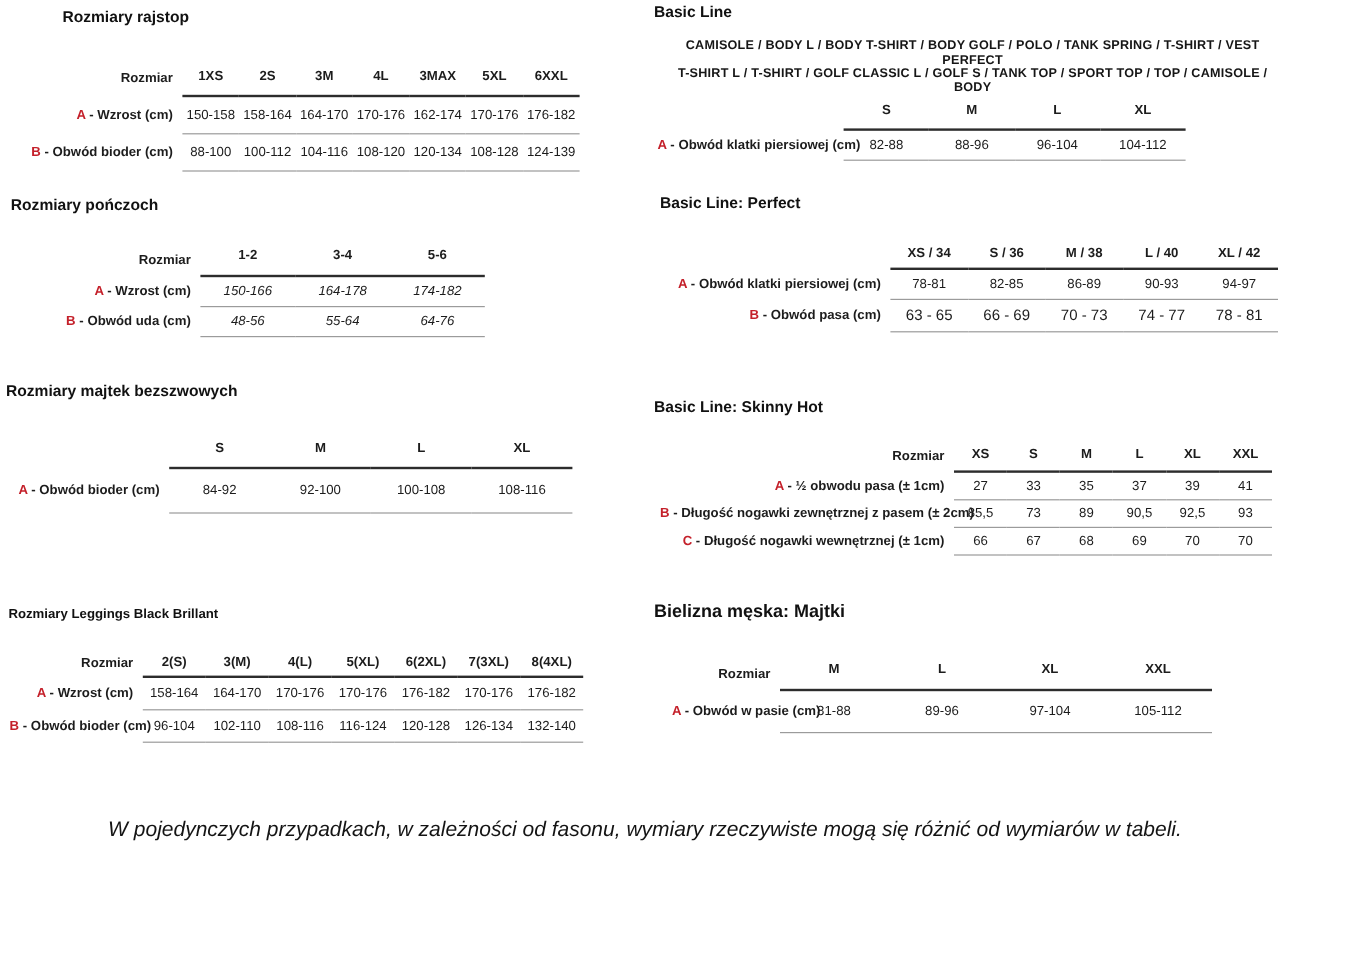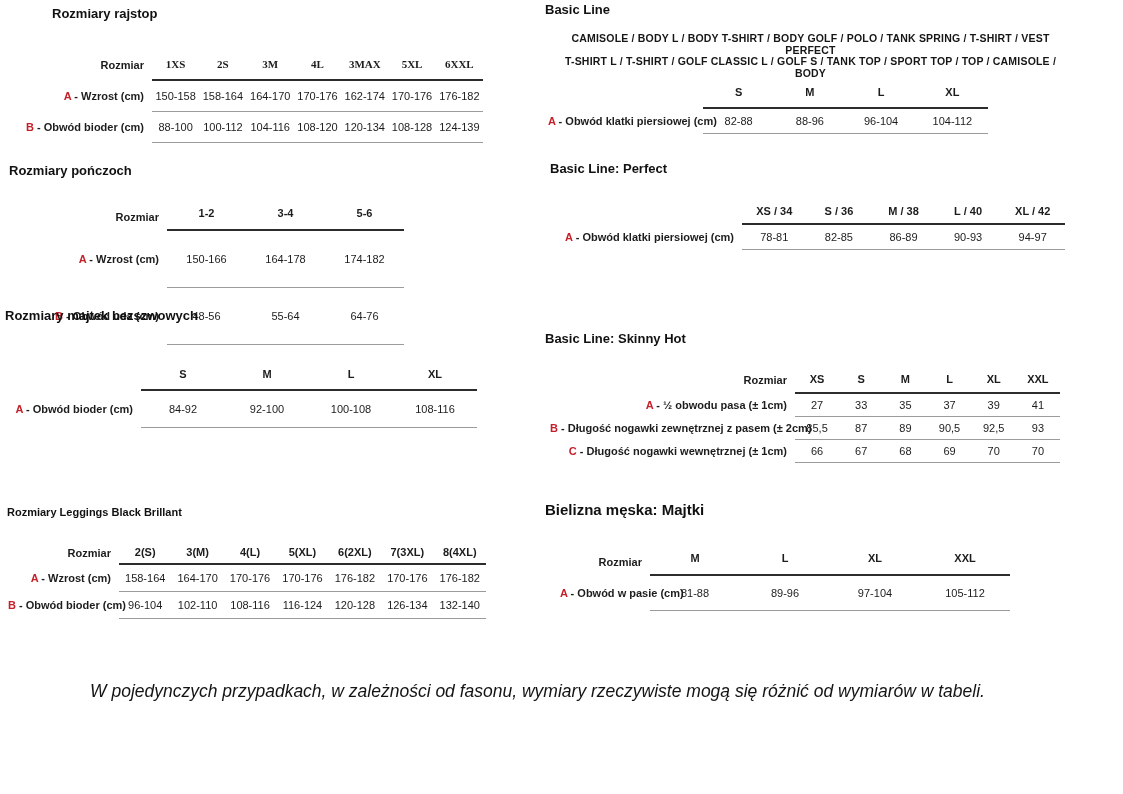--- a/index.html
+++ b/index.html
@@ -3,47 +3,47 @@
 <meta charset="utf-8">
 <style>
   html,body{margin:0;padding:0;}
   body{
     width:1123px;height:794px;position:relative;background:#ffffff;
     font-family:"Liberation Sans", sans-serif;color:#1c1c1c;overflow:hidden;
   }
   .sec-title{position:absolute;font-weight:700;font-size:13px;color:#111;white-space:nowrap;}
   #ti-rajstop{left:52px;top:6px;}
   #ti-ponczoch{left:9px;top:163px;}
-  #ti-majtek{left:5px;top:308px;}
+  #ti-majtek{left:5px;top:318px;}
   #ti-leggings{left:7px;top:506px;font-size:11px;}
   #ti-basic{left:545px;top:2px;}
   #ti-perfect{left:550px;top:161px;}
   #ti-skinny{left:545px;top:331px;}
   #ti-mens{left:545px;top:501px;font-size:15px;}
 
   .basic-subtitle{
     position:absolute;left:548px;top:33px;width:525px;text-align:center;
     font-size:10.5px;font-weight:700;line-height:11.5px;letter-spacing:0.2px;color:#161616;
   }
 
   table.size{position:absolute;border-collapse:collapse;table-layout:fixed;font-size:11px;color:#1c1c1c;}
   .size th.corner,.size td.rowlab{text-align:right;font-weight:700;padding:0 8px 0 0;white-space:nowrap;}
   .size th.col{font-weight:700;text-align:center;border-bottom:2px solid #2c2c2c;}
   .size td.val{text-align:center;border-bottom:1px solid #9b9b9b;font-weight:400;}
   .size td.val.emph{font-size:12.5px;}
 
   .t-rajstop{left:8px;top:50px;width:475px;}
   .t-rajstop .corner,.t-rajstop .rowlab{width:136px;}
-  .t-rajstop .col{padding:8px 2px 9px;font-family:Liberation Serif, serif;}
+  .t-rajstop .col{padding:8px 2px 9px;}
   .t-rajstop .val{padding:9px 2px;}
 
   .t-ponczoch{left:8px;top:203px;width:396px;}
   .t-ponczoch .corner,.t-ponczoch .rowlab{width:151px;}
   .t-ponczoch .col{padding:4px 2px 10px;}
-  .t-ponczoch .val{padding:22px 2px;}
+  .t-ponczoch .val{padding:6px 2px;font-style:italic;}
 
   .t-majtek{left:7px;top:362px;width:470px;}
   .t-majtek .corner,.t-majtek .rowlab{width:126px;}
   .t-majtek .col{padding:6px 2px 9px;}
   .t-majtek .val{padding:12px 2px;}
 
   .t-leggings{left:8px;top:542px;width:478px;font-size:10px;}
   .t-leggings .corner,.t-leggings .rowlab{width:103px;}
   .t-leggings .col{padding:4px 2px 5px;}
   .t-leggings .val{padding:7px 2px;}
@@ -245,20 +245,28 @@
       </thead>
       <tbody>
         <tr>
           <td class="rowlab"><span class="red" style="color: rgb(196, 32, 42);">A</span> - Obwód klatki piersiowej (cm)</td>
           <td class="val">78-81</td>
           <td class="val">82-85</td>
           <td class="val">86-89</td>
           <td class="val">90-93</td>
           <td class="val">94-97</td>
         </tr>
+        <tr>
+          <td class="rowlab"><span class="red" style="color: rgb(196, 32, 42);">B</span> - Obwód pasa (cm)</td>
+          <td class="val emph">63 - 65</td>
+          <td class="val emph">66 - 69</td>
+          <td class="val emph">70 - 73</td>
+          <td class="val emph">74 - 77</td>
+          <td class="val emph">78 - 81</td>
+        </tr>
       </tbody>
     </table>
 
   <div class="sec-title" id="ti-skinny">Basic Line: Skinny Hot</div>
   <table class="size t-skinny">
       <thead>
         <tr>
           <th class="corner">Rozmiar</th>
           <th class="col">XS</th>
           <th class="col">S</th>
@@ -274,21 +282,21 @@
           <td class="val">27</td>
           <td class="val">33</td>
           <td class="val">35</td>
           <td class="val">37</td>
           <td class="val">39</td>
           <td class="val">41</td>
         </tr>
         <tr>
           <td class="rowlab"><span class="red" style="color: rgb(196, 32, 42);">B</span> - Długość nogawki zewnętrznej z pasem (± 2cm)</td>
           <td class="val">85,5</td>
-          <td class="val">87</td>
+          <td class="val">73</td>
           <td class="val">89</td>
           <td class="val">90,5</td>
           <td class="val">92,5</td>
           <td class="val">93</td>
         </tr>
         <tr>
           <td class="rowlab"><span class="red" style="color: rgb(196, 32, 42);">C</span> - Długość nogawki wewnętrznej (± 1cm)</td>
           <td class="val">66</td>
           <td class="val">67</td>
           <td class="val">68</td>

